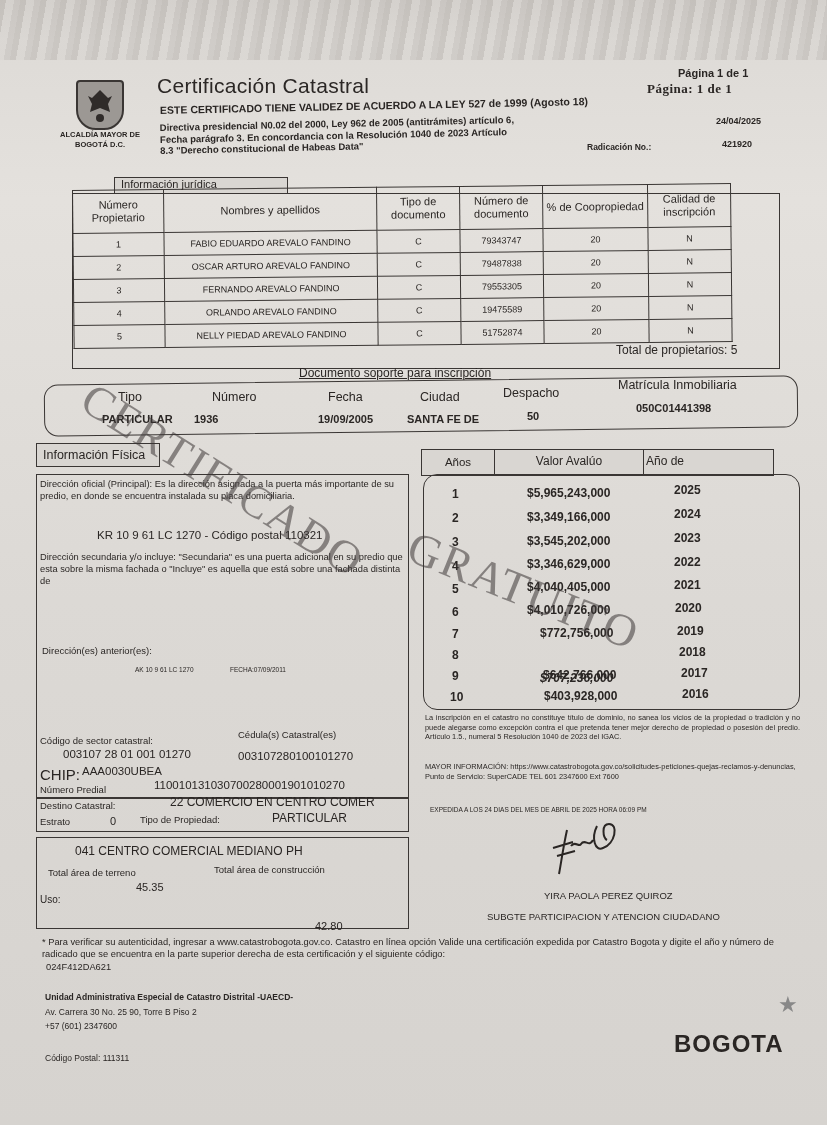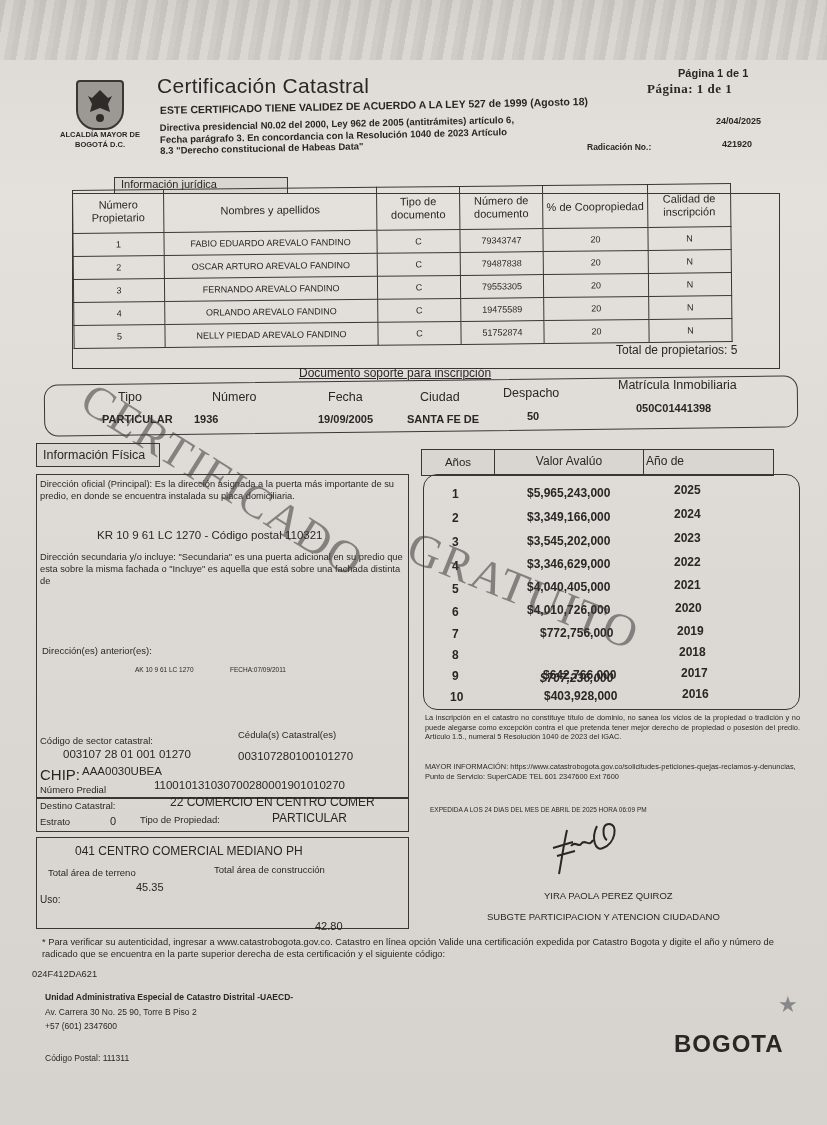--- a/index.html
+++ b/index.html
@@ -220,21 +220,21 @@
   <div class="abs" style="left:425px;top:762px;width:375px;font-size:7.4px;line-height:9.5px;">MAYOR INFORMACIÓN: https://www.catastrobogota.gov.co/solicitudes-peticiones-quejas-reclamos-y-denuncias, Punto de Servicio: SuperCADE TEL 601 2347600 Ext 7600</div>
   <div class="abs" style="left:430px;top:806px;font-size:6.5px;">EXPEDIDA A LOS  24 DIAS DEL MES DE  ABRIL  DE 2025 HORA 06:09 PM</div>
 
   <svg class="abs" style="left:545px;top:818px;" width="90" height="60" viewBox="0 0 90 60">
     <path d="M8 30 L28 24 M12 38 L30 33 M22 12 C18 30 16 46 14 56 M26 28 C30 22 34 30 36 26 C40 20 44 30 48 22 M52 8 C46 20 50 34 58 30 C70 26 74 6 64 6 C56 6 58 20 62 22" stroke="#2a2624" stroke-width="2" fill="none"></path>
   </svg>
   <div class="abs" style="left:544px;top:890px;font-size:9.5px;">YIRA PAOLA PEREZ QUIROZ</div>
   <div class="abs" style="left:487px;top:911px;font-size:9.5px;">SUBGTE PARTICIPACION Y ATENCION CIUDADANO</div>
 
   <div class="abs" style="left:42px;top:936px;width:750px;font-size:9.3px;line-height:12px;">* Para verificar su autenticidad, ingresar a www.catastrobogota.gov.co. Catastro en línea opción Valide una certificación expedida por Catastro Bogota y digite el año y número de radicado que se encuentra en la parte superior derecha de esta certificación y el siguiente código:</div>
-  <div class="abs" style="left:32px;top:962px;font-size:9.3px;margin-top:7px;">024F412DA621</div>
+  <div class="abs" style="left:46px;top:962px;font-size:9.3px;">024F412DA621</div>
 
   <div class="abs" style="left:45px;top:992px;font-size:8.5px;font-weight:bold;">Unidad Administrativa Especial de Catastro Distrital -UAECD-</div>
   <div class="abs" style="left:45px;top:1007px;font-size:8.5px;">Av. Carrera 30 No. 25 90, Torre B Piso 2</div>
   <div class="abs" style="left:45px;top:1021px;font-size:8.5px;">+57 (601) 2347600</div>
   <div class="abs" style="left:45px;top:1053px;font-size:8.5px;">Código Postal: 111311</div>
   <div class="abs" style="left:674px;top:1030px;font-size:24px;font-weight:bold;letter-spacing:1px;color:#2a2624;">BOGOTA</div>
   <div class="abs" style="left:778px;top:992px;font-size:22px;color:#888;">★</div>
 
   <div class="stamp" style="left:100px;top:372px;transform:rotate(32deg);">CERTIFICADO</div>
   <div class="stamp" style="left:420px;top:520px;transform:rotate(22deg);">GRATUITO</div>

